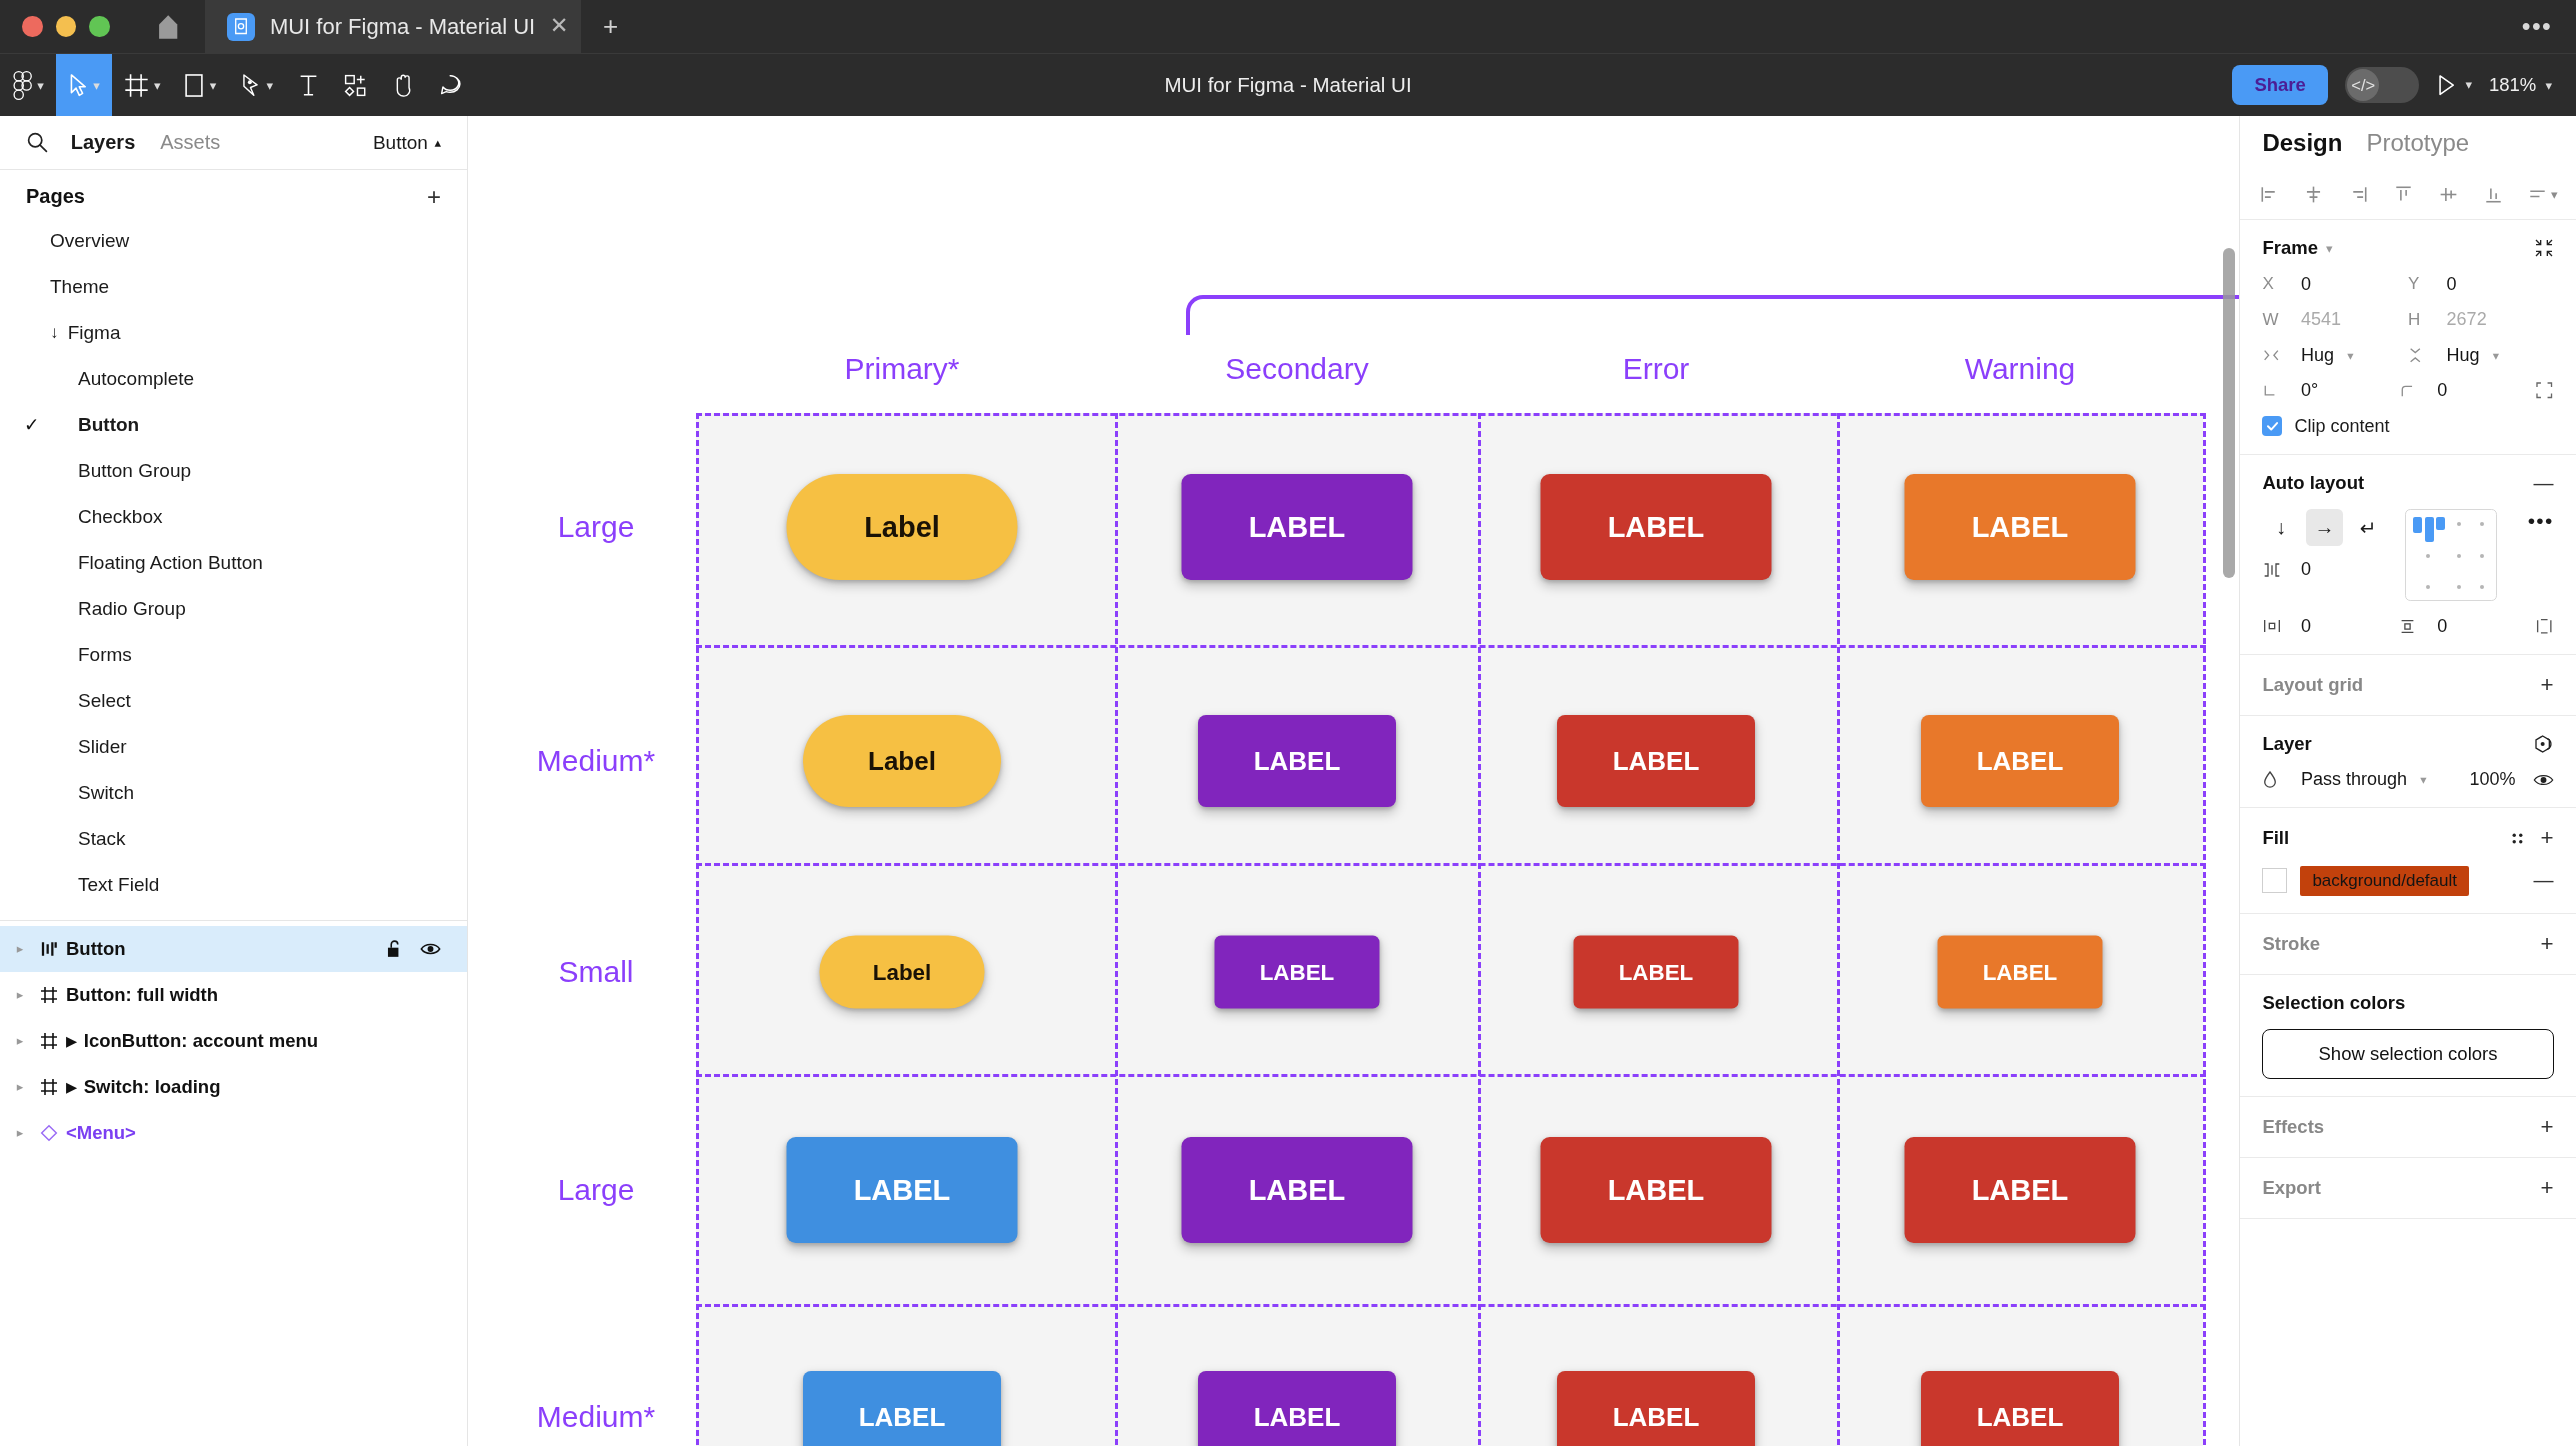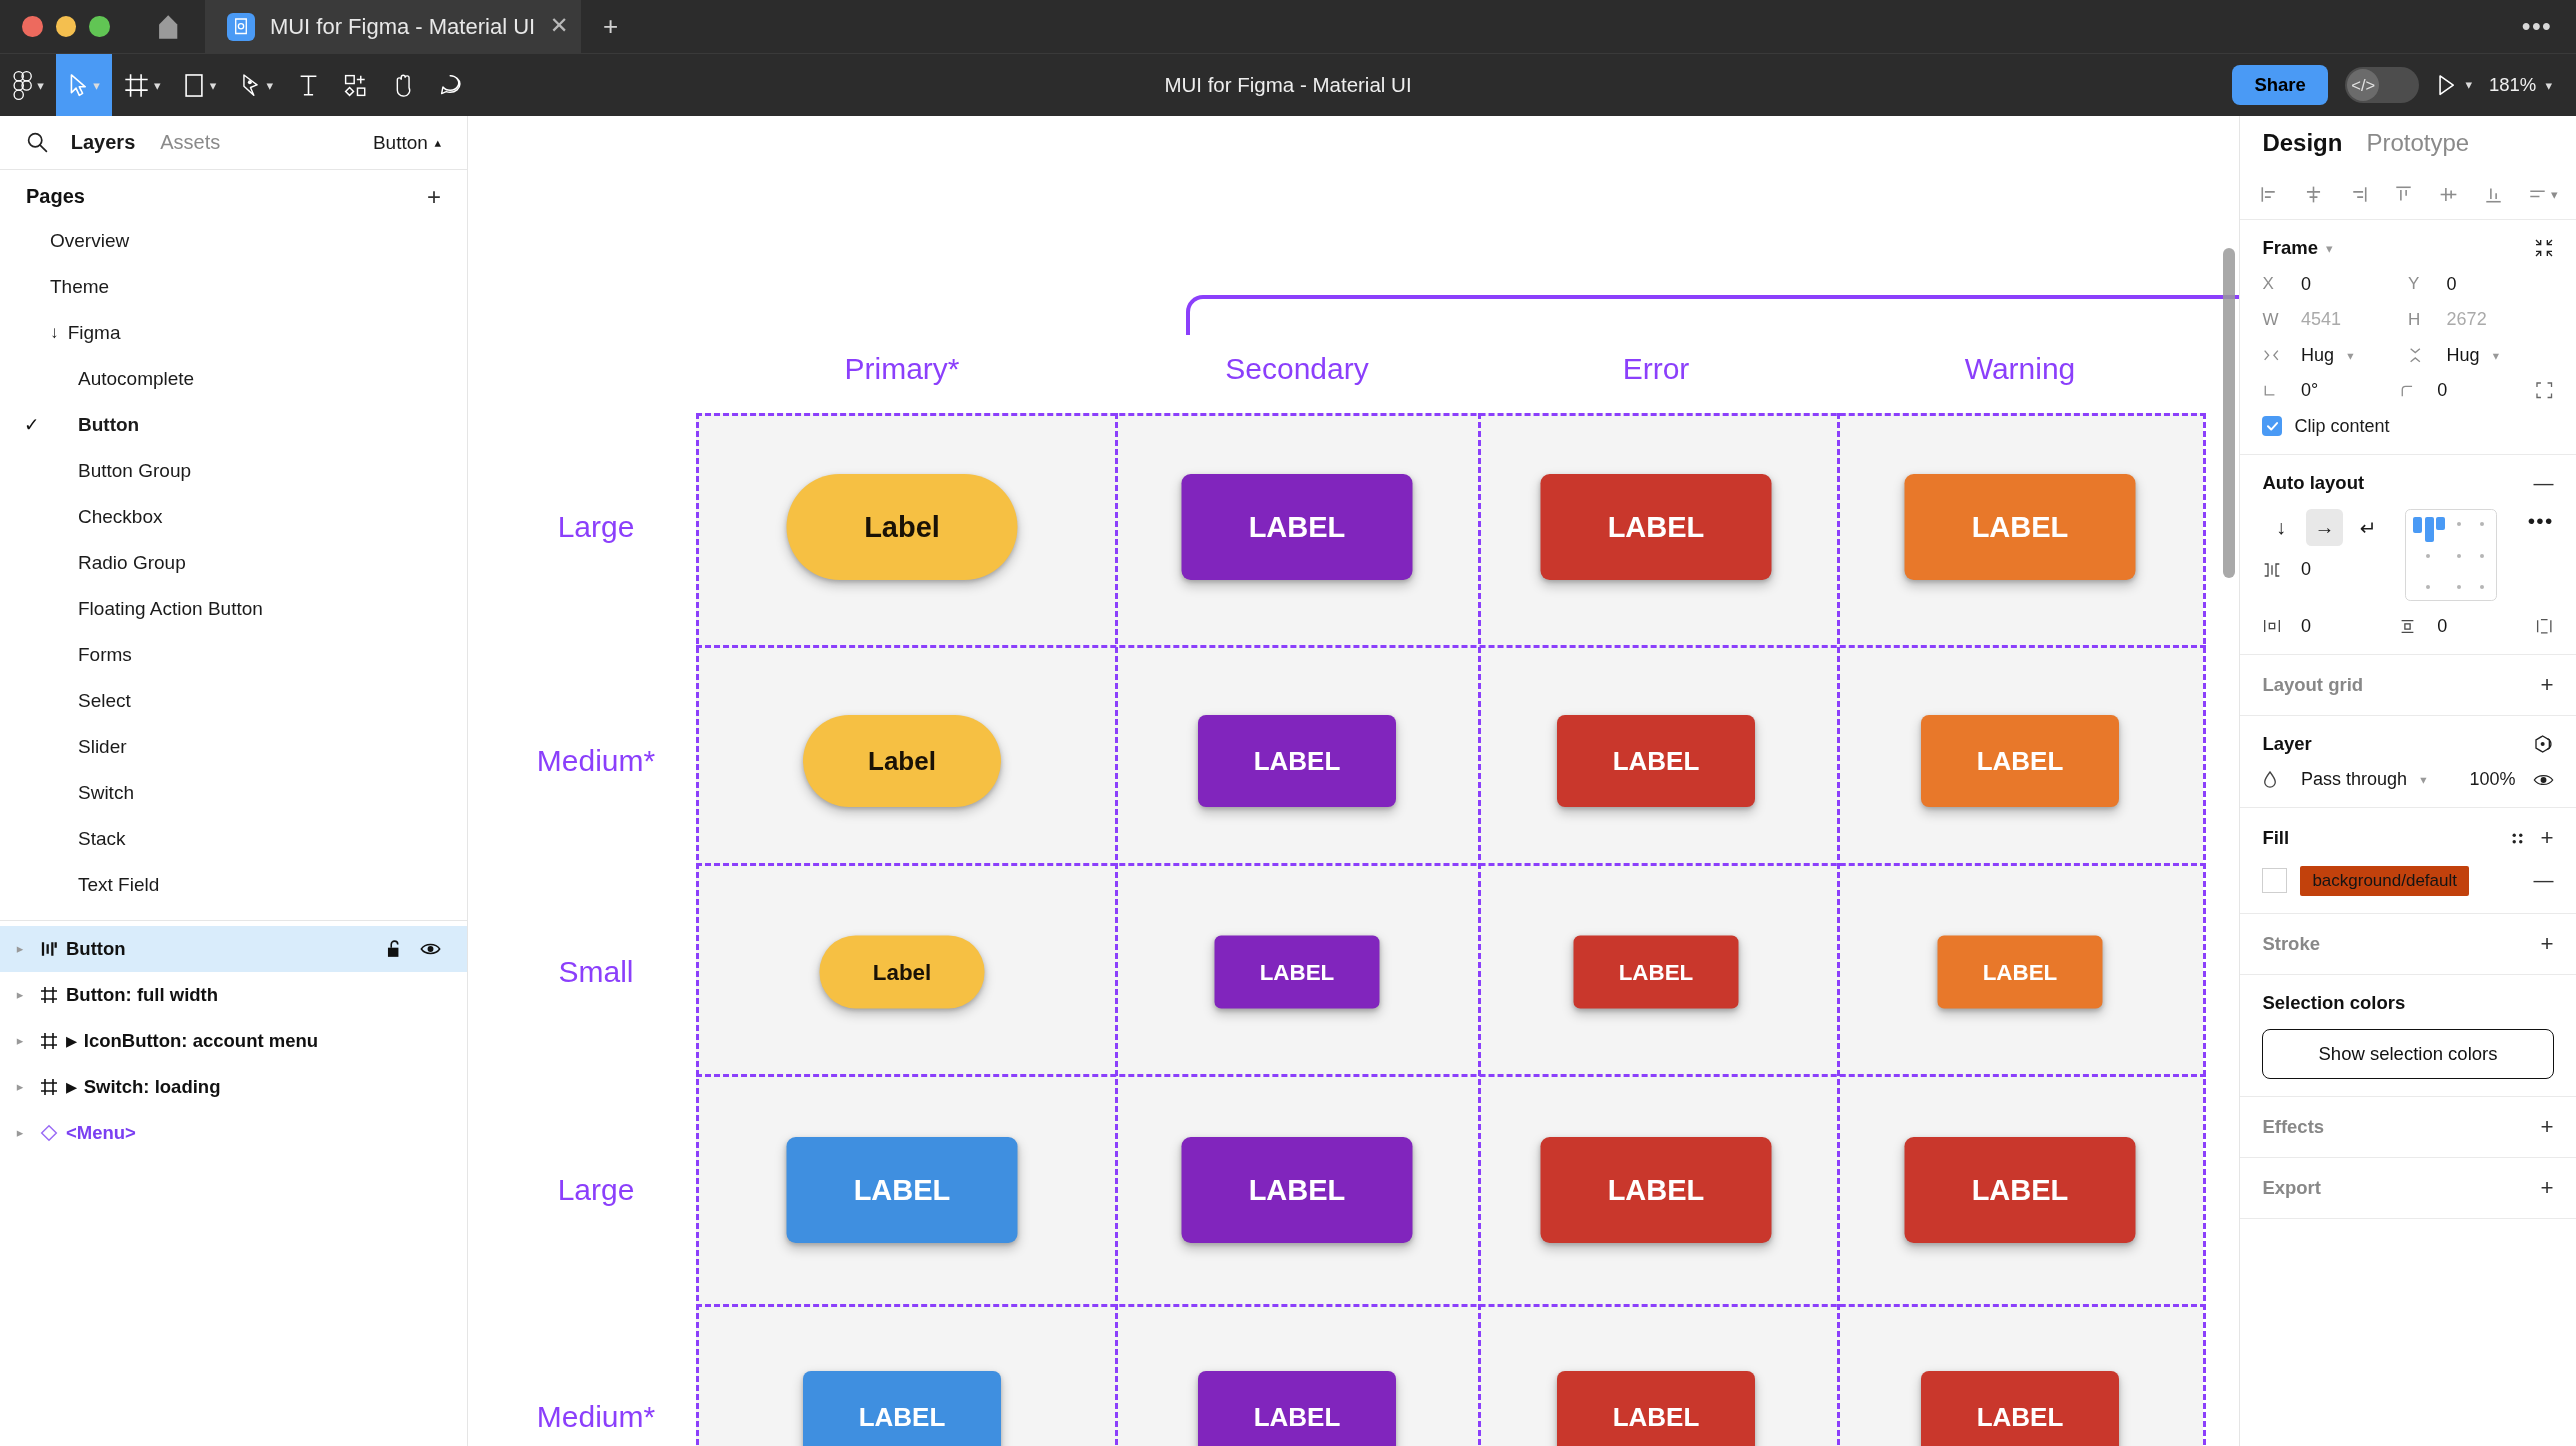--- a/index.html
+++ b/index.html
@@ -53,21 +53,21 @@
     position: absolute; left: 0; right: 0; top: 0; bottom: 0;
     display: flex; align-items: center; justify-content: center;
     pointer-events: none;
   }
   .doc-title { color: #eeeeee; font-size: 20.5px; }
   .toolbar-right {
     margin-left: auto; display: flex; align-items: center; gap: 17px;
     padding-right: 24px; z-index: 2;
   }
   .share-btn {
-    background: #4a9af5; color: #000000; font-size: 18.5px; font-weight: bold;
+    background: #4a9af5; color: #4c1d95; font-size: 18.5px; font-weight: bold;
     padding: 9.2px 22.4px; border-radius: 8px; border: none; cursor: pointer;
   }
   .code-toggle {
     width: 74px; height: 36px; border-radius: 18px; background: #4d4d4d;
     display: flex; align-items: center; padding: 2px; cursor: pointer;
   }
   .code-knob {
     width: 32px; height: 32px; border-radius: 50%; background: #6b6b6b;
     display: flex; align-items: center; justify-content: center;
     color: #e3e3e3; font-size: 16.5px;
@@ -390,24 +390,24 @@
             <span class="tick">✓</span>
             <span style="font-weight: bold;">Button</span>
           </div>
           <div class="page-item indent">
             <span>Button Group</span>
           </div>
           <div class="page-item indent">
             <span>Checkbox</span>
           </div>
           <div class="page-item indent">
+            <span>Floating Action Button</span>
+          </div>
+          <div class="page-item indent">
             <span>Radio Group</span>
-          </div>
-          <div class="page-item indent">
-            <span>Floating Action Button</span>
           </div>
           <div class="page-item indent">
             <span>Forms</span>
           </div>
           <div class="page-item indent">
             <span>Select</span>
           </div>
           <div class="page-item indent">
             <span>Slider</span>
           </div>

